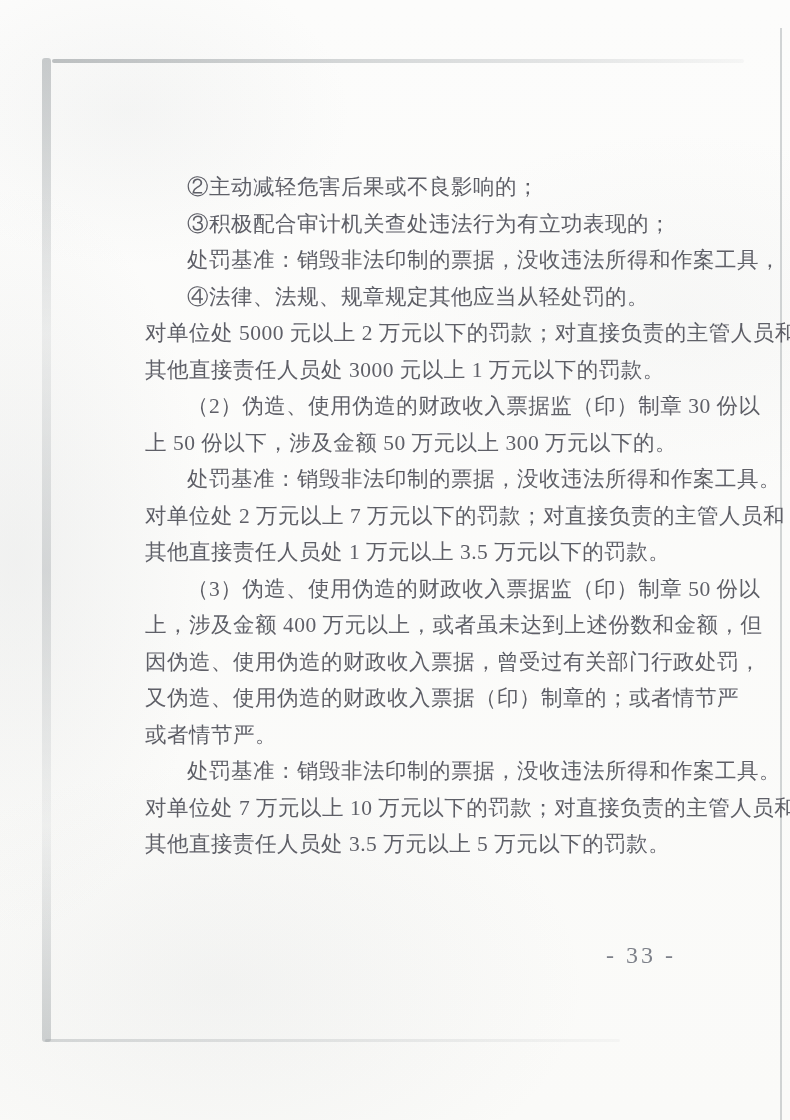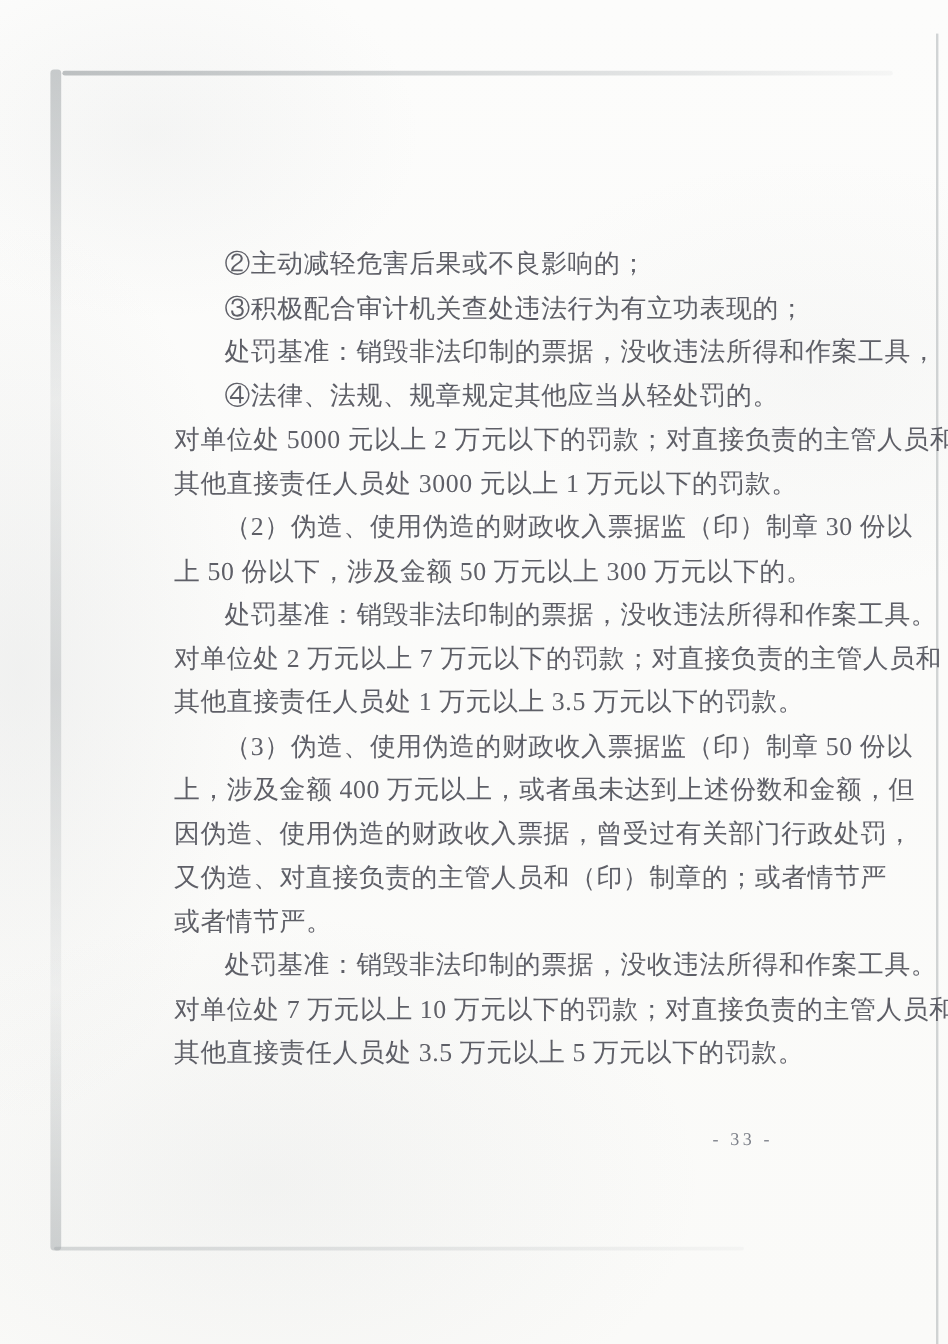--- a/index.html
+++ b/index.html
@@ -58,41 +58,41 @@
   }
   .scan-edge-right {
     position: absolute;
     left: 780px; top: 28px;
     width: 2px; height: 1092px;
     background: rgba(158,163,166,0.45);
   }
   
   .text-block {
     position: absolute;
-    left: 145px; top: 202px;
+    left: 145px; top: 169px;
     width: 523px;
     color: var(--ink);
     font-size: 21.5px;
     letter-spacing: 0.5px;
   }
   .line {
     line-height: 36.5px;
     white-space: nowrap;
     text-align: justify;
     text-align-last: justify;
   }
   .line.indent { text-indent: 42px; }
   .line.end { text-align-last: left; }
   .page-number {
     position: absolute;
-    left: 574px; top: 942px;
+    left: 596px; top: 942px;
     width: 90px;
     text-align: center;
     color: var(--page-number-ink);
-    font-size: 15px;
+    font-size: 24px;
     letter-spacing: 3px;
     font-family: "Liberation Serif", "DejaVu Serif", serif;
   }
 </style>
 </head>
 <body>
 
 <div class="scan">
   <div class="frame-top"></div>
   <div class="frame-left"></div>
@@ -107,21 +107,21 @@
       <div class="line">对单位处 5000 元以上 2 万元以下的罚款；对直接负责的主管人员和</div>
       <div class="line end">其他直接责任人员处 3000 元以上 1 万元以下的罚款。</div>
       <div class="line indent">（2）伪造、使用伪造的财政收入票据监（印）制章 30 份以</div>
       <div class="line end">上 50 份以下，涉及金额 50 万元以上 300 万元以下的。</div>
       <div class="line indent end">处罚基准：销毁非法印制的票据，没收违法所得和作案工具。</div>
       <div class="line">对单位处 2 万元以上 7 万元以下的罚款；对直接负责的主管人员和</div>
       <div class="line end">其他直接责任人员处 1 万元以上 3.5 万元以下的罚款。</div>
       <div class="line indent">（3）伪造、使用伪造的财政收入票据监（印）制章 50 份以</div>
       <div class="line">上，涉及金额 400 万元以上，或者虽未达到上述份数和金额，但</div>
       <div class="line">因伪造、使用伪造的财政收入票据，曾受过有关部门行政处罚，</div>
-      <div class="line">又伪造、对直接负责的主管人员和（印）制章的；或者情节严</div>
+      <div class="line">又伪造、使用伪造的财政收入票据（印）制章的；或者情节严</div>
       <div class="line end">或者情节严。</div>
       <div class="line indent end">处罚基准：销毁非法印制的票据，没收违法所得和作案工具。</div>
       <div class="line">对单位处 7 万元以上 10 万元以下的罚款；对直接负责的主管人员和</div>
       <div class="line end">其他直接责任人员处 3.5 万元以上 5 万元以下的罚款。</div>
     </div>
 
   <div class="page-number">- 33 -</div>
 </div>
 
 </body></html>

